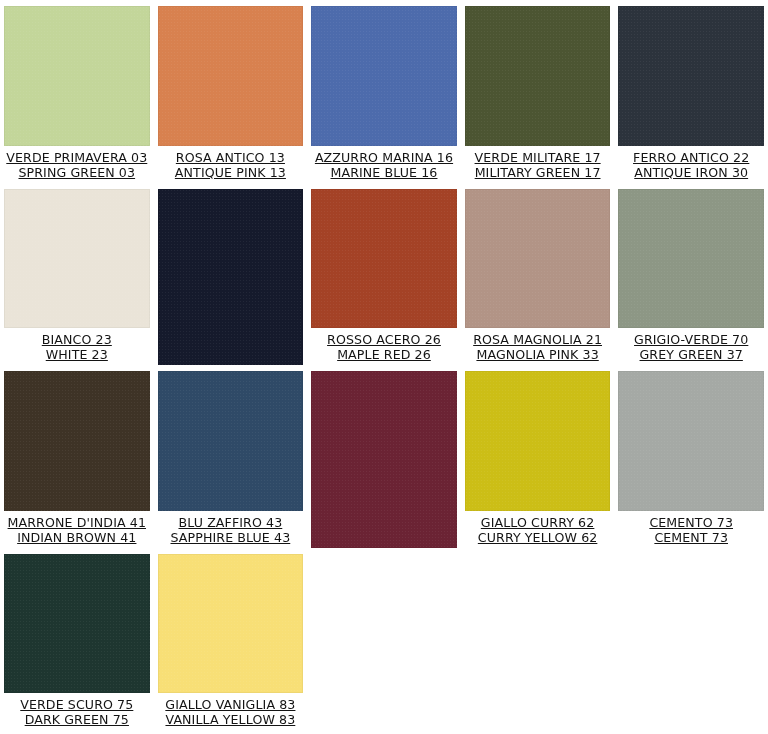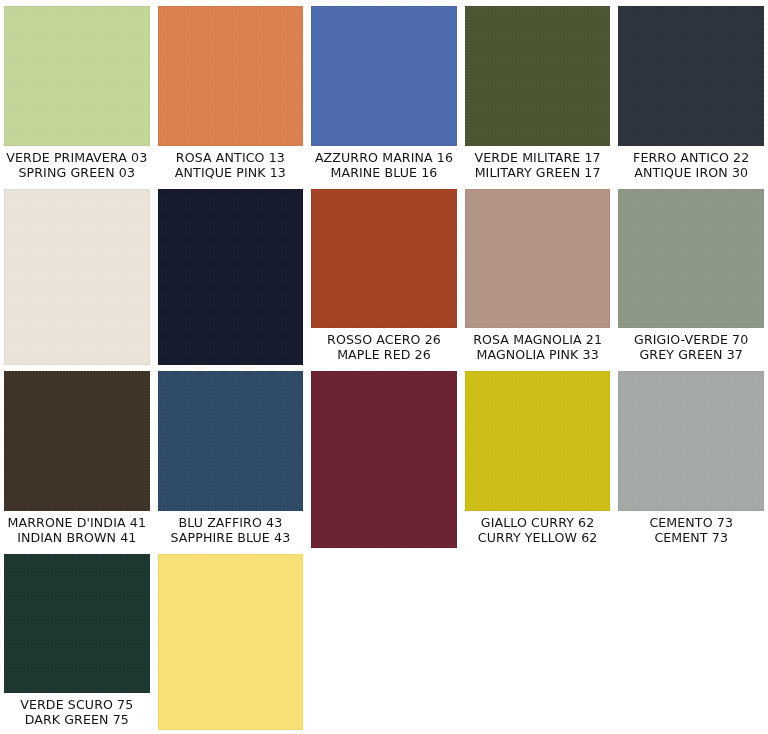--- a/index.html
+++ b/index.html
@@ -51,20 +51,21 @@
       radial-gradient(rgba(0,0,0,0.045) 0.6px, transparent 0.7px);
     background-size: 3px 3px, 4px 4px;
     background-position: 0 0, 1px 2px;
   }
   .swatch-labels {
     flex: 0 0 auto;
     padding: 5px 2px 2px 2px;
     text-align: center;
     line-height: 1.18;
     color: #141414;
+    text-decoration: underline;
   }
   .label-it,
   .label-en {
     display: block;
     font-size: 12.6px;
     letter-spacing: 0.1px;
     white-space: nowrap;
   }
   
   .swatch-cell.is-empty .swatch-chip {
@@ -107,20 +108,24 @@
     </div>
     <div class="swatch-cell">
       <div class="swatch-chip" style="background-color: rgb(44, 51, 60);"></div>
       <div class="swatch-labels">
         <span class="label-it">FERRO ANTICO 22</span>
         <span class="label-en">ANTIQUE IRON 30</span>
       </div>
     </div>
     <div class="swatch-cell">
       <div class="swatch-chip" style="background-color: rgb(234, 228, 216);"></div>
+      <div class="swatch-labels">
+        <span class="label-it">BIANCO 23</span>
+        <span class="label-en">WHITE 23</span>
+      </div>
     </div>
     <div class="swatch-cell">
       <div class="swatch-chip" style="background-color: rgb(21, 26, 44);"></div>
     </div>
     <div class="swatch-cell">
       <div class="swatch-chip" style="background-color: rgb(164, 66, 38);"></div>
       <div class="swatch-labels">
         <span class="label-it">ROSSO ACERO 26</span>
         <span class="label-en">MAPLE RED 26</span>
       </div>
@@ -172,20 +177,24 @@
     </div>
     <div class="swatch-cell">
       <div class="swatch-chip" style="background-color: rgb(30, 54, 48);"></div>
       <div class="swatch-labels">
         <span class="label-it">VERDE SCURO 75</span>
         <span class="label-en">DARK GREEN 75</span>
       </div>
     </div>
     <div class="swatch-cell">
       <div class="swatch-chip" style="background-color: rgb(248, 223, 118);"></div>
+      <div class="swatch-labels">
+        <span class="label-it">GIALLO VANIGLIA 83</span>
+        <span class="label-en">VANILLA YELLOW 83</span>
+      </div>
     </div>
     <div class="swatch-cell is-empty">
       <div class="swatch-chip"></div>
       <div class="swatch-labels">
         <span class="label-it"></span>
         <span class="label-en"></span>
       </div>
     </div>
   </div>
 

